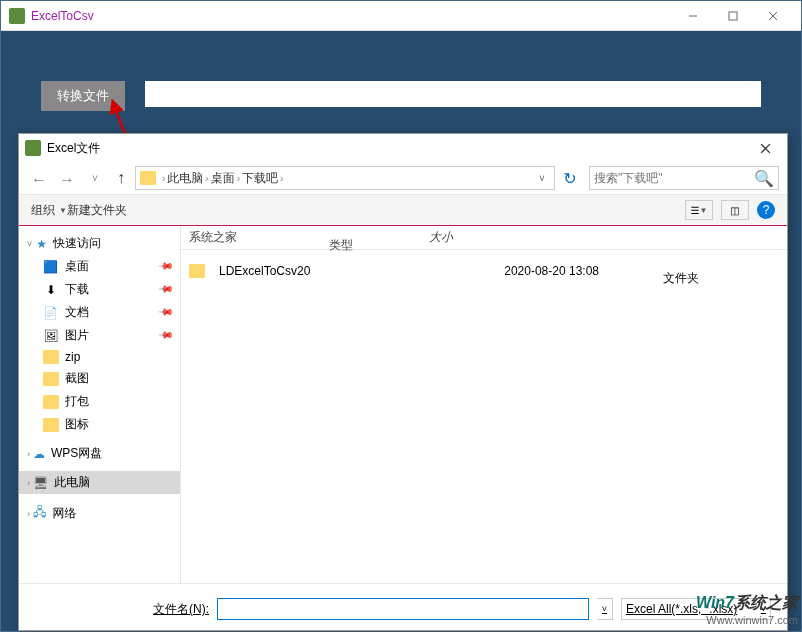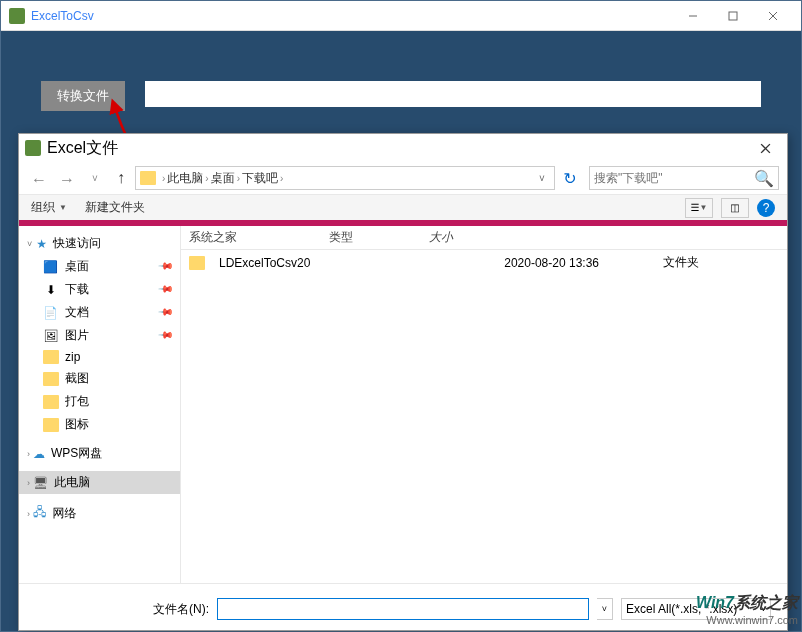--- a/index.html
+++ b/index.html
@@ -2,53 +2,53 @@
 <html><head>
 <meta charset="utf-8">
 <style>
 * { box-sizing: border-box; margin: 0; padding: 0; font-family: "Microsoft YaHei", "Segoe UI", sans-serif; }
 body { width: 802px; height: 632px; background: #fff; position: relative; overflow: hidden; }
 
 
 .main-window { position: absolute; top: 0; left: 0; width: 802px; height: 632px; border: 1px solid #4a6a8a; background: #274b6d; }
 .main-titlebar { height: 30px; background: #fff; display: flex; align-items: center; padding: 0 8px; border-bottom: 1px solid #ddd; }
 .main-title-icon { width: 16px; height: 16px; background: #5a8a3a; border-radius: 2px; margin-right: 6px; }
-.main-title { font-size: 12px; color: #3b82f6; flex: 1; }
+.main-title { font-size: 12px; color: #a21caf; flex: 1; }
 .win-btn { width: 40px; height: 28px; display: flex; align-items: center; justify-content: center; color: #666; }
 .win-btn svg { width: 10px; height: 10px; }
 
 .main-body { padding: 50px 40px 0 40px; display: flex; gap: 20px; align-items: flex-start; }
 .convert-btn { background: #888; color: #fff; border: none; padding: 6px 16px; font-size: 13px; cursor: pointer; }
 .path-input { flex: 1; background: #fff; height: 26px; border: none; padding: 0 6px; font-size: 12px; }
 
 
 .arrow { position: absolute; top: 100px; left: 100px; pointer-events: none; }
 .arrow svg { overflow: visible; }
 
 
 .dialog { position: absolute; top: 133px; left: 18px; width: 770px; height: 498px; background: #fff; border: 1px solid #999; box-shadow: 2px 2px 10px rgba(0,0,0,0.3); display: flex; flex-direction: column; }
 .dlg-titlebar { height: 28px; display: flex; align-items: center; padding: 0 6px; }
 .dlg-title-icon { width: 16px; height: 16px; background: #5a8a3a; border-radius: 2px; margin-right: 6px; }
-.dlg-title { font-size: 16px; flex: 1; }
+.dlg-title { font-size: 12px; flex: 1; }
 .dlg-close { width: 32px; height: 24px; display: flex; align-items: center; justify-content: center; }
 
 .dlg-nav { height: 32px; display: flex; align-items: center; padding: 0 8px; gap: 4px; }
 .nav-arrow { width: 24px; height: 24px; display: flex; align-items: center; justify-content: center; color: #888; }
 .nav-up { width: 20px; height: 24px; display: flex; align-items: center; justify-content: center; color: #333; }
 .breadcrumb-wrap { flex: 1; display: flex; align-items: center; border: 1px solid #ccc; height: 24px; padding: 0 4px; background: #fff; }
 .bc-folder-icon { width: 16px; height: 14px; background: #ffd86b; border-radius: 1px; margin-right: 4px; }
 .bc-sep { margin: 0 2px; color: #888; font-size: 10px; }
 .bc-item { font-size: 12px; color: #333; }
 .bc-dropdown { margin-left: auto; color: #666; width: 16px; text-align: center; font-size: 10px; }
 .bc-refresh { width: 22px; color: #0066cc; text-align: center; }
 .search-wrap { width: 190px; border: 1px solid #ccc; height: 24px; display: flex; align-items: center; padding: 0 4px; margin-left: 4px; }
 .search-input { flex: 1; border: none; font-size: 12px; outline: none; color: #888; }
 .search-btn { width: 20px; color: #666; text-align: center; }
 
-.dlg-toolbar { height: 32px; background: #f5f5f5; border-top: 1px solid #e8e8e8; border-bottom: 6px solid #be185d; display: flex; align-items: center; padding: 0 12px; gap: 18px; }
+.dlg-toolbar { height: 32px; background: #f5f5f5; border-top: 1px solid #e8e8e8; border-bottom: 1px solid #be185d; display: flex; align-items: center; padding: 0 12px; }
 .tb-item { font-size: 12px; color: #333; display: flex; align-items: center; gap: 4px; }
 .tb-caret { font-size: 8px; color: #555; }
 .tb-right { margin-left: auto; display: flex; gap: 8px; align-items: center; }
 .view-btn { width: 28px; height: 20px; border: 1px solid #ccc; display: flex; align-items: center; justify-content: center; font-size: 10px; }
 .help-btn { width: 18px; height: 18px; border-radius: 50%; background: #0078d7; color: #fff; font-size: 12px; display: flex; align-items: center; justify-content: center; }
 
 .dlg-content { flex: 1; display: flex; overflow: hidden; }
 .sidebar { width: 170px; border-right: 1px solid #e8e8e8; padding: 6px 0; overflow-y: auto; }
 .sb-group { margin-bottom: 6px; }
 .sb-section { display: flex; align-items: center; padding: 3px 8px; font-size: 12px; gap: 6px; }
@@ -56,27 +56,27 @@
 .sb-item.selected { background: #d8d8d8; }
 .sb-icon { width: 16px; height: 14px; display: flex; align-items: center; justify-content: center; }
 .sb-folder { background: #ffd86b; border-radius: 1px; }
 .sb-pin { position: absolute; right: 8px; color: #999; font-size: 10px; transform: rotate(45deg); }
 .sb-caret { position: absolute; left: 8px; font-size: 9px; color: #777; }
 
 .filelist { flex: 1; display: flex; flex-direction: column; }
 .fl-header { display: flex; border-bottom: 1px solid #e8e8e8; height: 24px; align-items: center; font-size: 12px; color: #444; padding-left: 8px; }
 .fl-col-name { width: 270px; display: flex; align-items: center; gap: 6px; }
 .fl-col-date { width: 140px; }
-.fl-col-type { width: 100px; }
+.fl-col-type { width: 100px; margin-top: 16px; }
 .fl-col-size { width: 80px; font-style: italic; }
 .fl-sort { font-size: 9px; color: #888; margin-left: 40px; }
 .fl-row { display: flex; align-items: center; padding: 4px 8px; font-size: 12px; text-align: right; }
 .fl-icon { width: 16px; height: 14px; background: #ffd86b; border-radius: 1px; margin-right: 8px; }
 
-.dlg-footer { border-top: 1px solid #e8e8e8; padding: 14px 16px 10px 16px; display: flex; align-items: center; gap: 8px; }
+.dlg-footer { border-top: 1px solid #e8e8e8; padding: 14px 16px 10px 16px; display: flex; align-items: center; gap: 8px; text-decoration: underline; }
 .fn-label { font-size: 12px; }
 .fn-input { flex: 1; border: 1px solid #0078d7; height: 22px; padding: 0 4px; font-size: 12px; }
 .fn-drop { width: 16px; border: 1px solid #ccc; border-left: none; height: 22px; text-align: center; font-size: 9px; line-height: 20px; }
 .filter-select { width: 150px; height: 22px; border: 1px solid #ccc; font-size: 12px; padding: 0 4px; display: flex; align-items: center; }
 
 
 .watermark { position: absolute; right: 4px; bottom: 6px; text-align: right; pointer-events: none; }
 .wm-top { font-size: 16px; font-weight: bold; font-style: italic; color: #333; }
 .wm-top .accent { color: #0f766e; }
 .wm-bot { font-size: 11px; color: #666; }
@@ -245,21 +245,21 @@
         <div class="fl-col-date">系统之家</div>
         <div class="fl-col-type">类型</div>
         <div class="fl-col-size">大小</div>
       </div>
       <div id="file-rows">
           <div class="fl-row">
             <div class="fl-col-name">
               <div class="fl-icon"></div>
               <span>LDExcelToCsv20</span>
             </div>
-            <div class="fl-col-date">2020-08-20 13:36</div>
+            <div class="fl-col-date">2020-08-20 13:08</div>
             <div class="fl-col-type">文件夹</div>
             <div class="fl-col-size"></div>
           </div>
         </div>
     </div>
   </div>
 
   <div class="dlg-footer">
     <span style="width:110px"></span>
     <span class="fn-label">文件名(N):</span>

